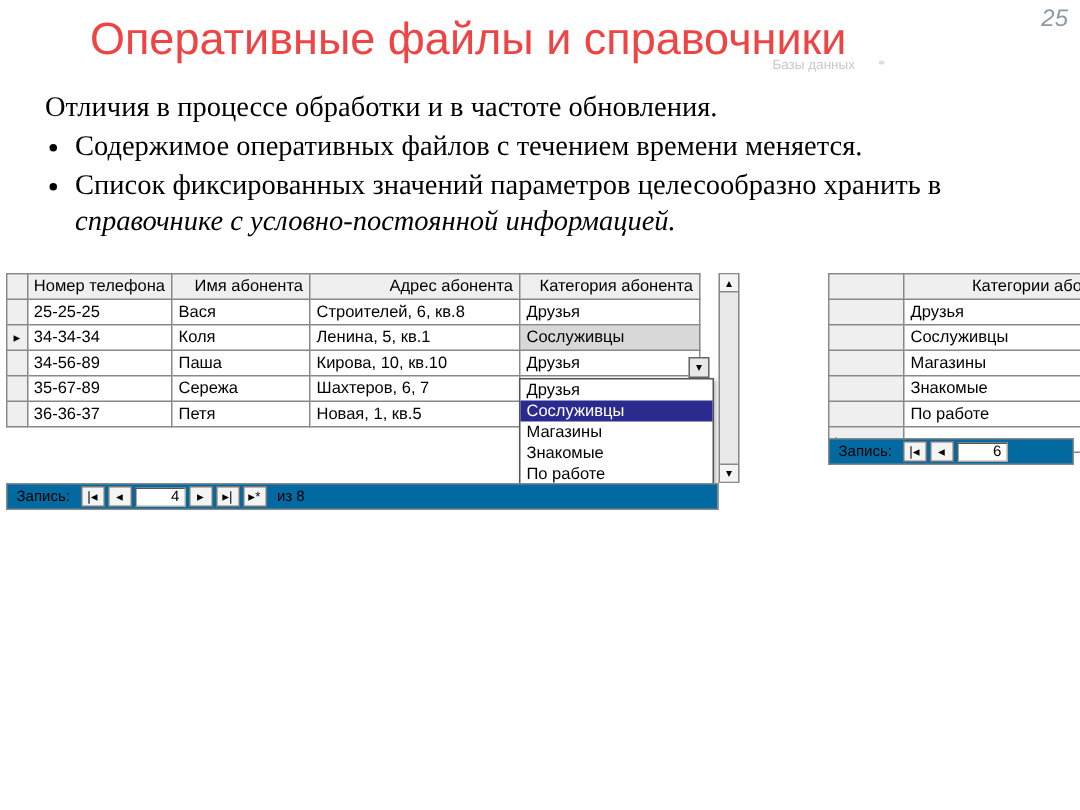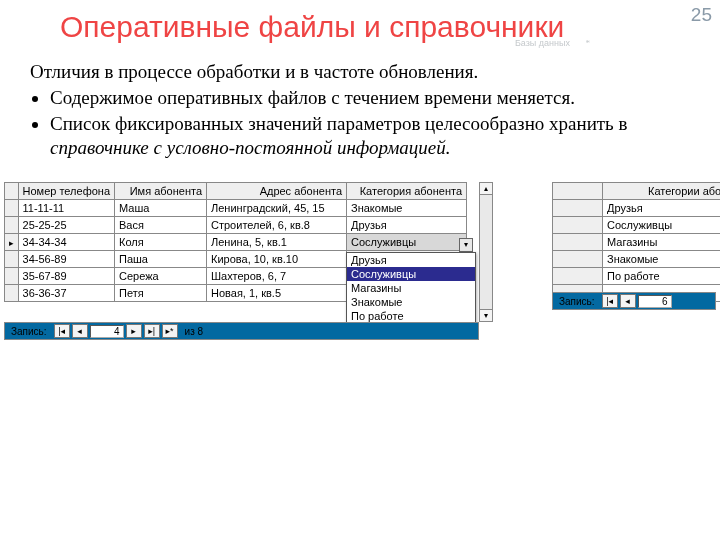--- a/index.html
+++ b/index.html
@@ -10,22 +10,23 @@
     background: #fff;
     font-family: "Times New Roman", Times, serif;
     color: #000;
     position: relative;
     overflow: hidden;
   }
   .page-num {
     position: absolute;
     top: 4px; right: 8px;
     font-family: Arial, sans-serif;
-    font-size: 19px;
+    font-size: 16px;
     color: #8a9aa8;
+    font-style: italic;
   }
   .header-meta {
     position: absolute;
     top: 38px; right: 150px;
     font-family: Arial, sans-serif;
     font-size: 9px;
     color: #c5c9cc;
     padding-left: 48px;
   }
   .header-star {
@@ -196,27 +197,20 @@
     <tbody>
         <tr>
       <th class="rowsel"></th>
       <th class="c1">Номер телефона</th>
       <th class="c2">Имя абонента</th>
       <th class="c3">Адрес абонента</th>
       <th class="c4">Категория абонента</th>
     </tr>
     </tbody>
       <tbody id="main-rows">
-        <tr>
-          <td class="rowsel"></td>
-          <td>11-11-11</td>
-          <td>Маша</td>
-          <td>Ленинградский, 45, 15</td>
-          <td>Знакомые</td>
-        </tr>
         <tr>
           <td class="rowsel"></td>
           <td>25-25-25</td>
           <td>Вася</td>
           <td>Строителей, 6, кв.8</td>
           <td>Друзья</td>
         </tr>
         <tr>
           <td class="rowsel mark"></td>
           <td>34-34-34</td>

